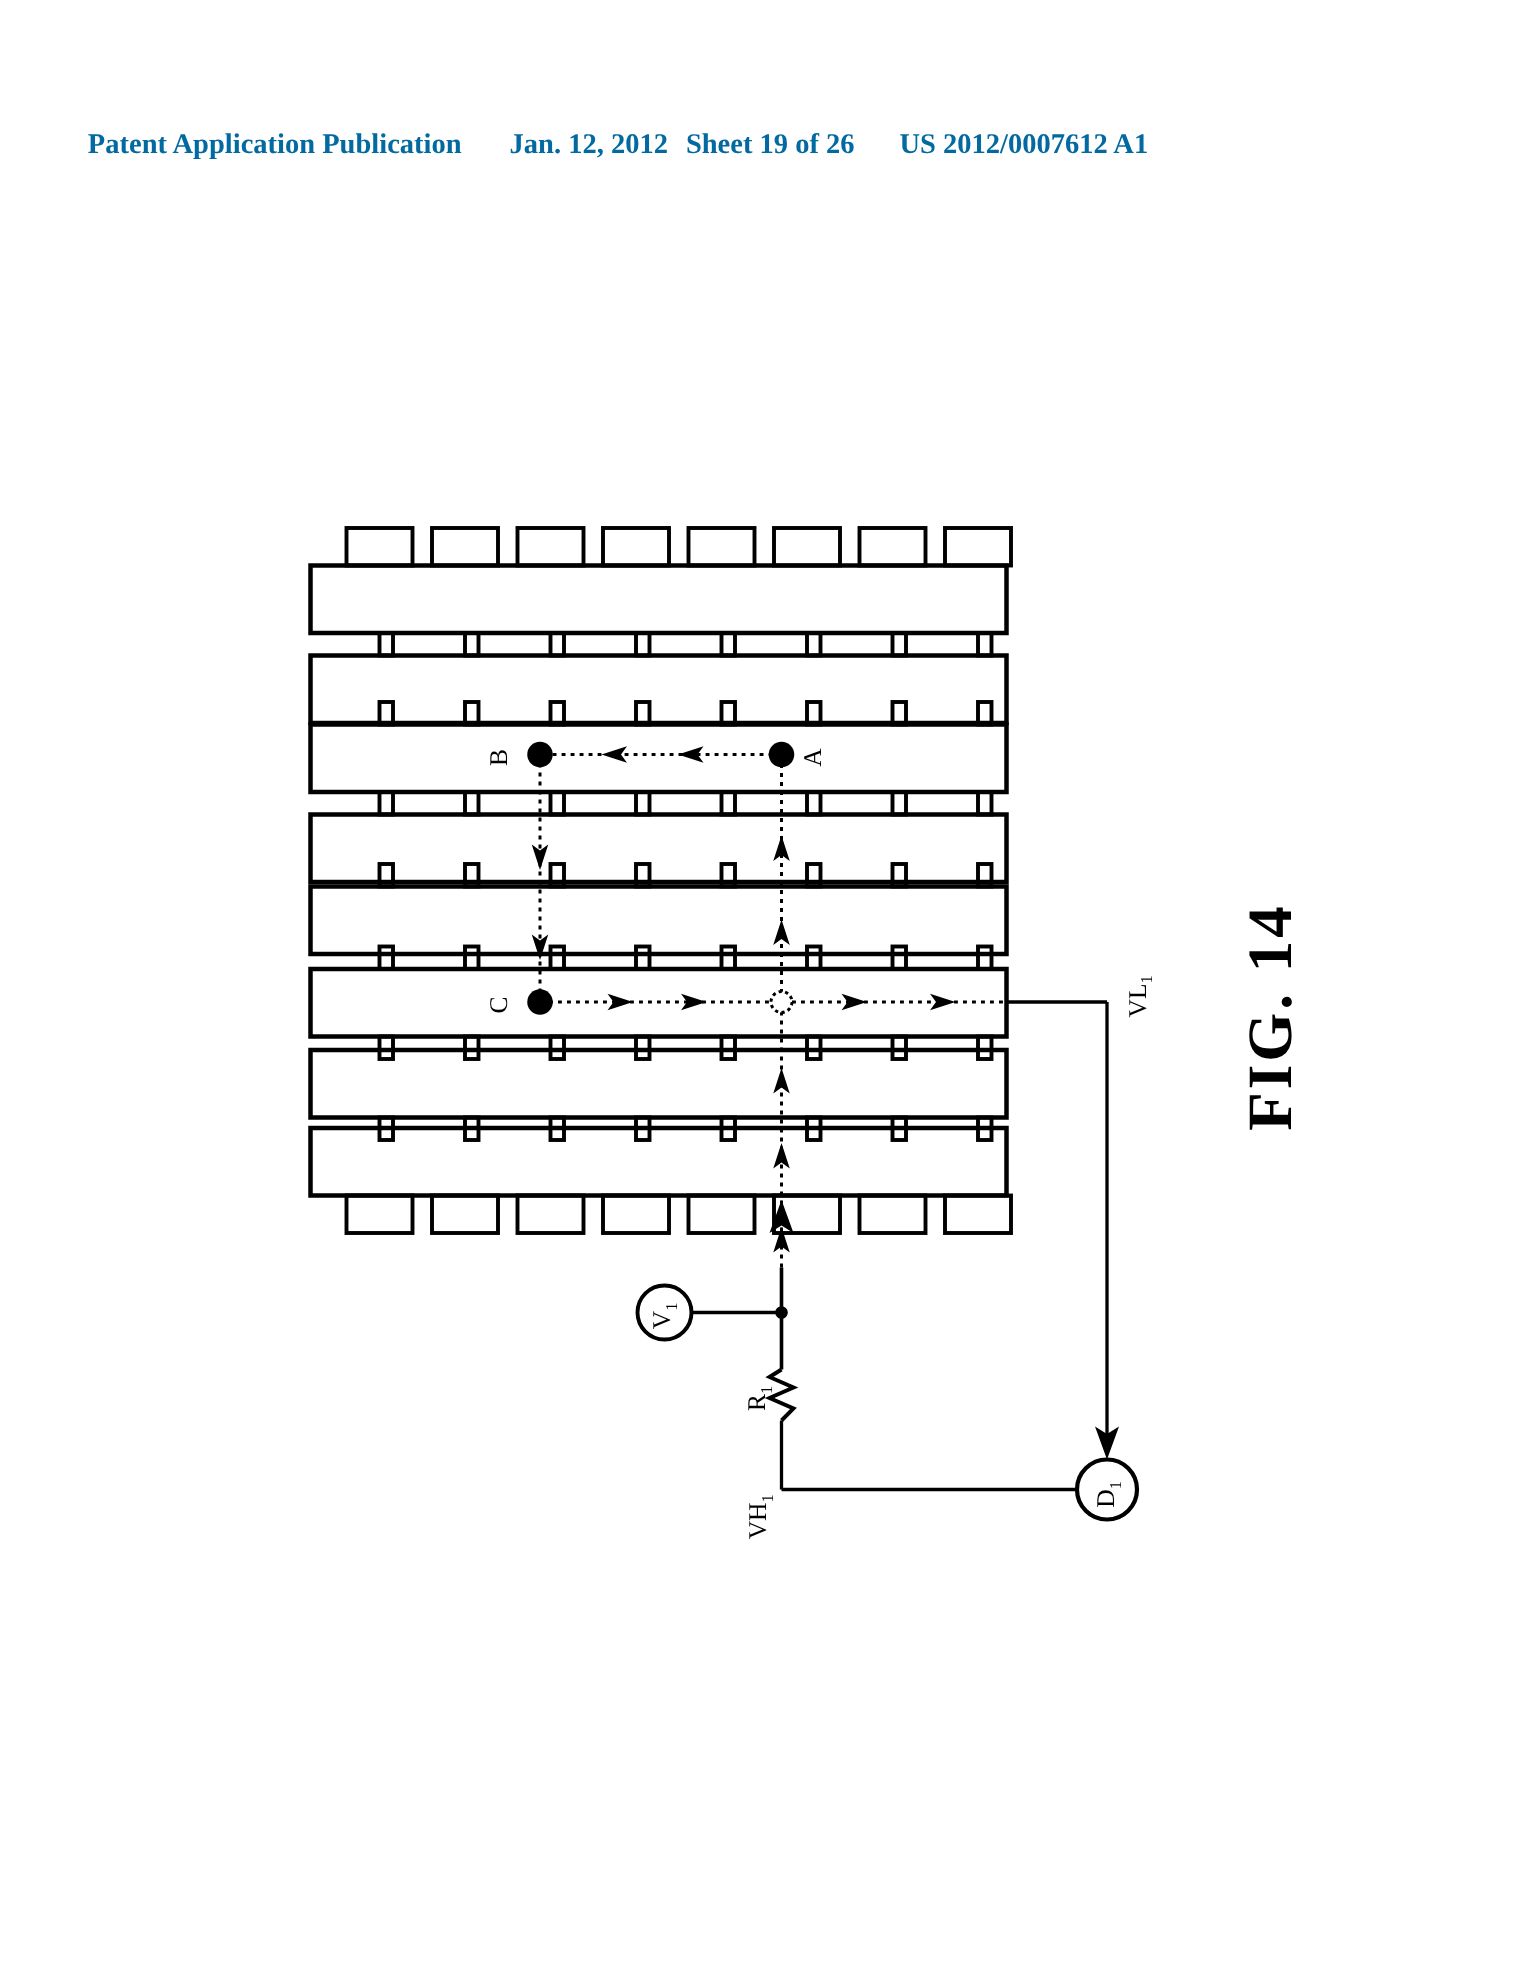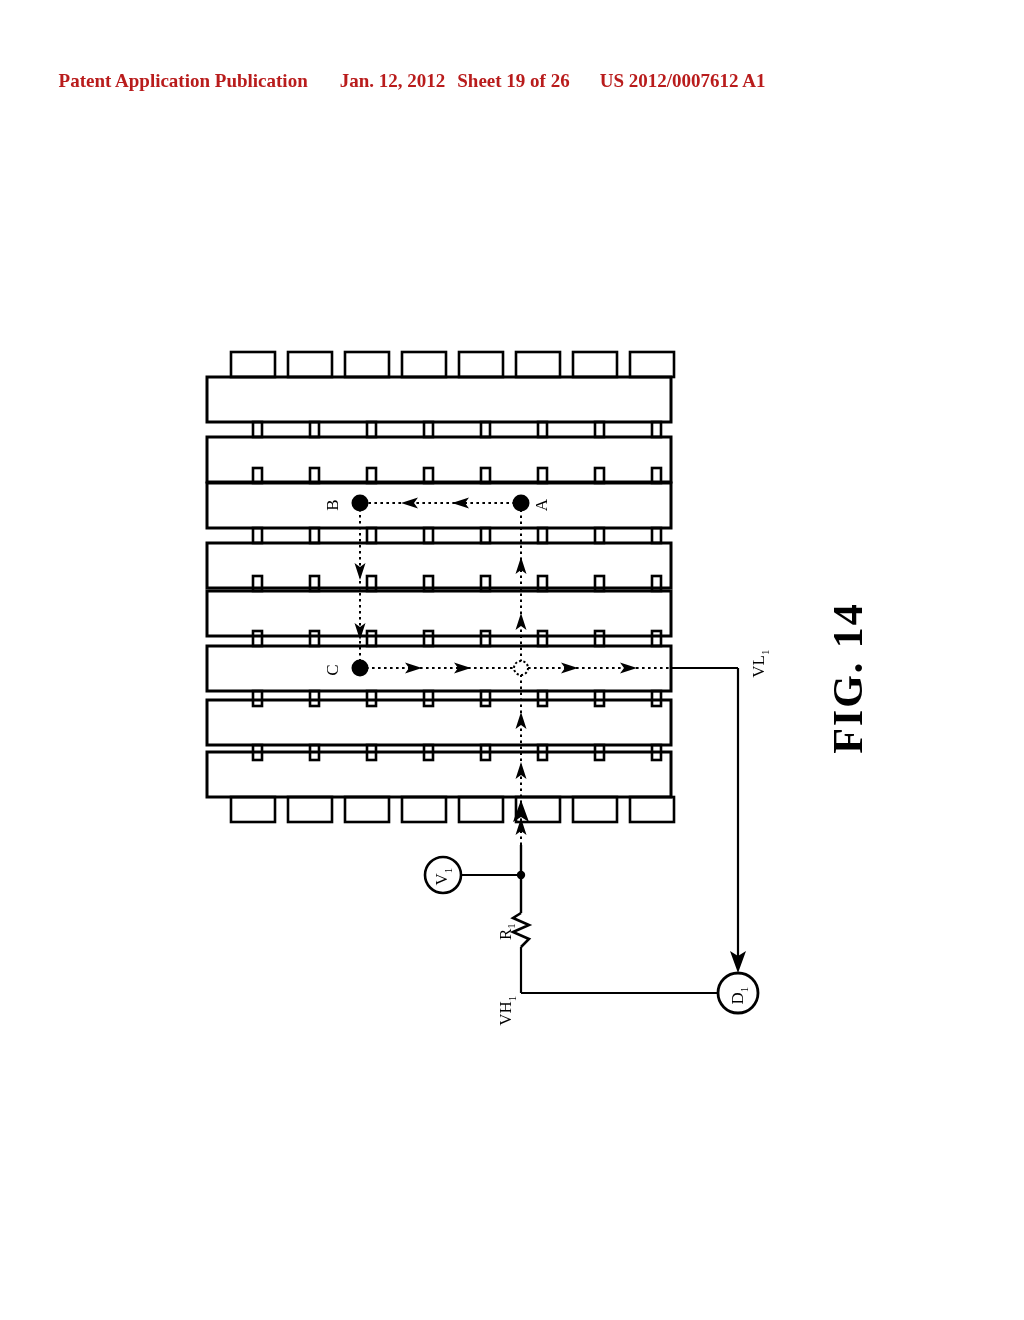--- a/index.html
+++ b/index.html
@@ -11,27 +11,27 @@
     position: relative;
     width: 1024px;
     height: 1320px;
     background: #ffffff;
     overflow: hidden;
     font-family: "Liberation Serif", serif;
   }
   #header {
     position: absolute;
     left: 0;
-    top: 70px;
+    top: 86px;
     width: 824px;
     text-align: center;
     font-family: "Liberation Serif", serif;
     font-weight: bold;
     font-size: 19px;
-    color: #b91c1c;
+    color: #0369a1;
     letter-spacing: 0px;
     white-space: nowrap;
   }
   #header .seg { display: inline-block; }
   #header .gap-a { display: inline-block; width: 32px; }
   #header .gap-b { display: inline-block; width: 12px; }
   #header .gap-c { display: inline-block; width: 30px; }
 
   #figure-svg {
     position: absolute;

